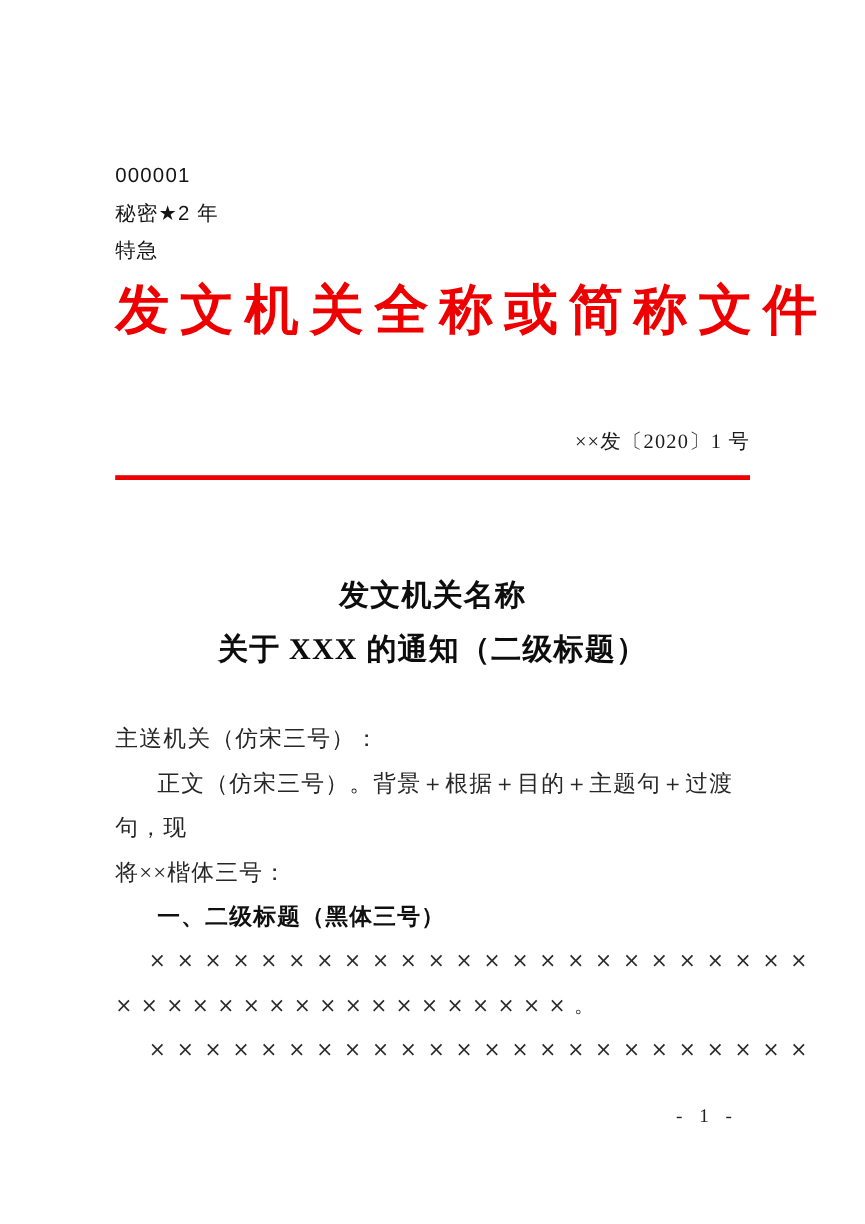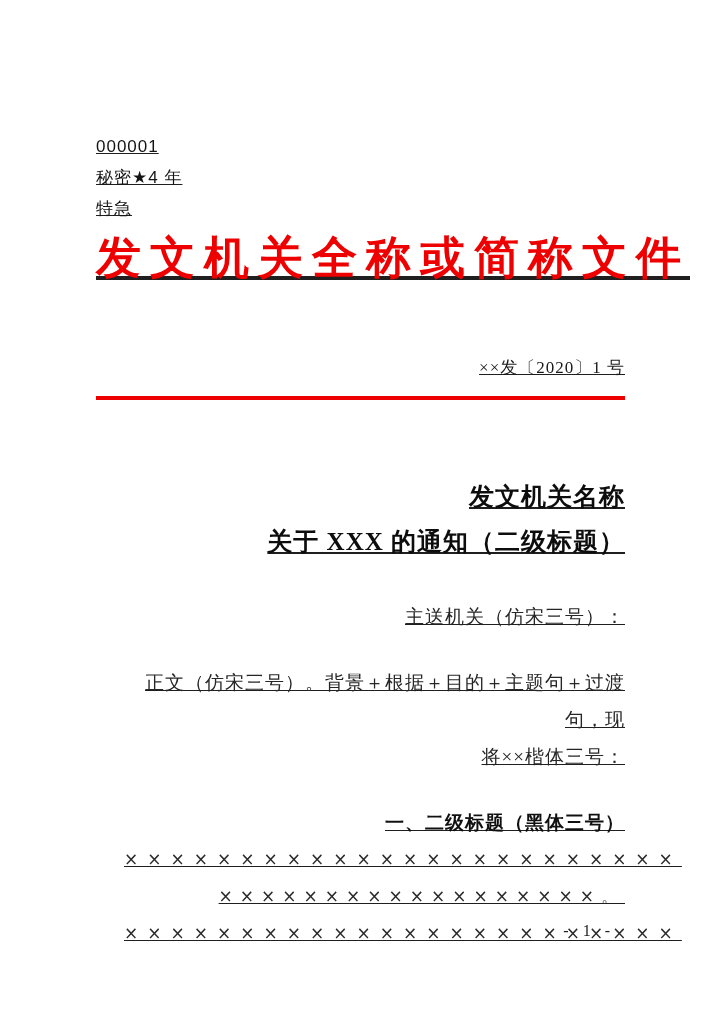--- a/index.html
+++ b/index.html
@@ -12,21 +12,20 @@
     font-family:"Liberation Serif","DejaVu Serif",serif;
     color:var(--ink);
   }
   .page{
     position:relative;
     width:721px;
     height:1020px;
     margin:0 auto;
     background:#ffffff;
     overflow:hidden;
-    text-decoration:underline;
   }
   .content{
     padding:0 96px;
   }
   
   .meta-block{
     padding-top:136px;
   }
   .meta-line{
     font-family:"Liberation Sans","DejaVu Sans",sans-serif;
@@ -59,53 +58,51 @@
   }
   
   .red-rule{
     margin-top:17px;
     height:4px;
     background:var(--accent);
   }
   
   .doc-title{
     margin-top:74px;
-    text-align:right;
+    text-align:center;
     font-weight:bold;
     font-size:25px;
     line-height:45px;
     color:#0d0d0d;
     letter-spacing:1px;
   }
   
   .body-block{
     margin-top:34px;
     font-size:19px;
-    text-align:right;
   }
   .line{
     line-height:37px;
     color:#262626;
     letter-spacing:1px;
   }
   .fangsong{
     font-family:"Liberation Serif","DejaVu Serif",serif;
   }
   .kaiti{
     font-family:"Liberation Serif","DejaVu Serif",serif;
   }
   .heiti{
     font-family:"Liberation Sans","DejaVu Sans",sans-serif;
     font-weight:bold;
     color:#101010;
     letter-spacing:1px;
   }
   .indent{
     text-indent:35px;
-    margin-top:29px;
   }
   .indent-x{
     text-indent:28px;
   }
   .xrow{
     font-family:"DejaVu Sans","Liberation Sans",sans-serif;
     font-size:17px;
     letter-spacing:9px;
     color:#2b2b2b;
     white-space:nowrap;
@@ -125,21 +122,21 @@
   }
 </style>
 </head>
 <body>
 
 <div class="page">
   <div class="content">
 
     <div class="meta-block">
       <div class="meta-line">000001</div>
-      <div class="meta-line">秘密★4 年</div>
+      <div class="meta-line">秘密★2 年</div>
       <div class="meta-line">特急</div>
     </div>
 
     <div class="masthead">发文机关全称或简称文件</div>
 
     <div class="doc-number">××发〔2020〕1 号</div>
 
     <div class="red-rule"></div>
 
     <div class="doc-title">

